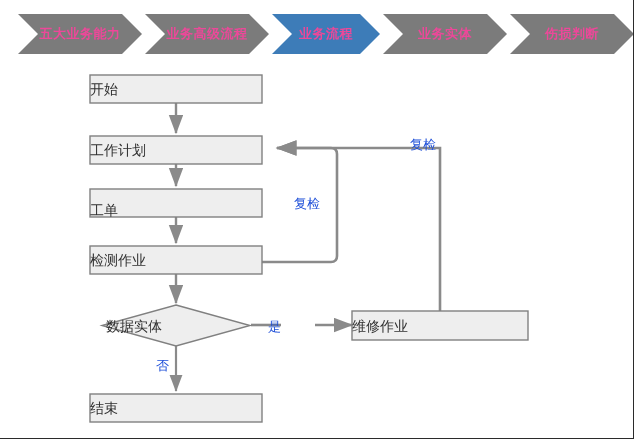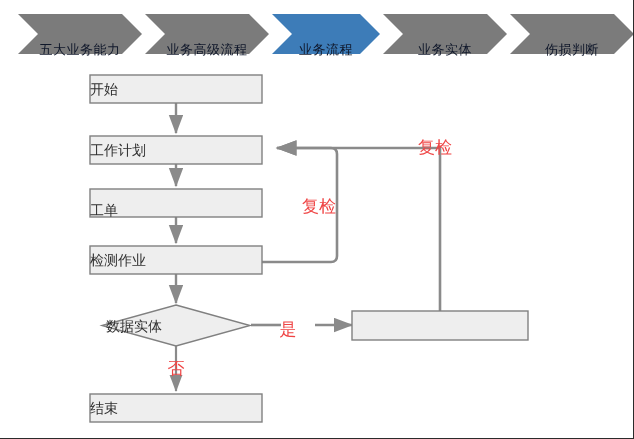--- a/index.html
+++ b/index.html
@@ -25,53 +25,52 @@
   }
   #breadcrumb {
     position: absolute;
     left: 0;
     top: 14px;
     width: 634px;
     height: 40px;
   }
   .crumb-label {
     position: absolute;
-    color: #0f172a;
+    color: #ec4899;
     font-size: 13px;
-    font-weight: normal;
+    font-weight: bold;
     letter-spacing: 0.5px;
     white-space: nowrap;
     text-align: center;
     line-height: 40px;
     height: 40px;
-    top: 16px;
+    top: 0;
     pointer-events: none;
   }
   #flow {
     position: absolute;
     left: 0;
     top: 0;
     width: 634px;
     height: 439px;
   }
   .node-label {
     position: absolute;
     font-size: 14px;
     color: #2f2f2f;
     white-space: nowrap;
     text-align: left;
     pointer-events: none;
     font-family: "Liberation Sans", sans-serif;
   }
   .edge-label {
     position: absolute;
-    font-size: 17px;
-    color: #ef4444;
+    font-size: 13px;
+    color: #1d4ed8;
     white-space: nowrap;
-    text-align: center;
     pointer-events: none;
     font-family: "Liberation Sans", sans-serif;
   }
 </style>
 </head>
 <body>
 
 <div id="page">
 
   <div id="breadcrumb">
@@ -137,20 +136,21 @@
     <div class="node-label" style="left:90px; top:81px; width:172px;">开始</div>
 
     <div class="node-label" style="left:90px; top:142px; width:172px;">工作计划</div>
 
     <div class="node-label" style="left:90px; top:202px; width:172px;">工单</div>
 
     <div class="node-label" style="left:90px; top:252px; width:172px;">检测作业</div>
 
     <div class="node-label" style="left:106px; top:318px; width:140px;">数据实体</div>
 
+    <div class="node-label" style="left:352px; top:318px; width:176px;">维修作业</div>
 
     <div class="node-label" style="left:90px; top:400px; width:156px;">结束</div>
 
     
     <div class="edge-label" style="left:268px; top:318px; width:40px;">是</div>
 
     <div class="edge-label" style="left:156px; top:357px; width:40px;">否</div>
 
     <div class="edge-label" style="left:294px; top:195px; width:50px;">复检</div>
 

